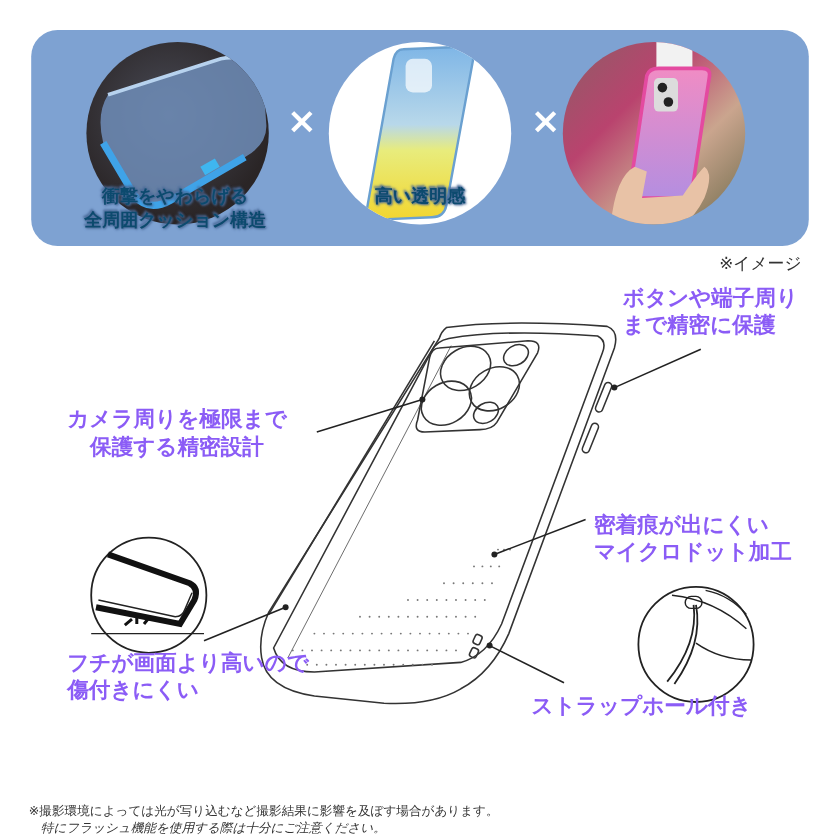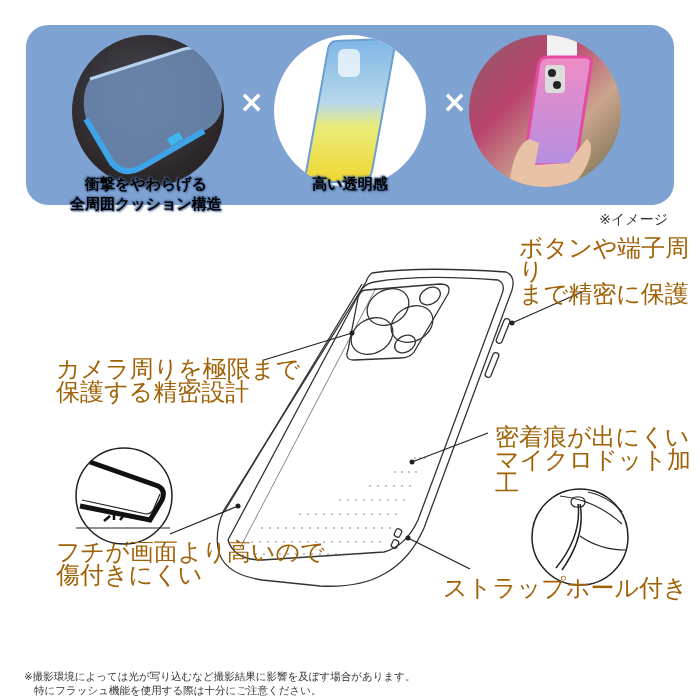--- a/index.html
+++ b/index.html
@@ -5,25 +5,25 @@
   html, body { margin:0; padding:0; background:#ffffff; }
   body { width:700px; height:700px; position:relative; overflow:hidden;
          font-family:"DejaVu Sans", sans-serif; color:#2b2b2b; }
   .banner { position:absolute; left:26px; top:25px; width:648px; height:180px;
             border-radius:22px; background:#7ea2d2; }
   .circle { position:absolute; width:152px; height:152px; border-radius:50%; overflow:hidden; top:10px; }
   .c1 { left:46px; background:radial-gradient(circle at 45% 40%, #4a4c58 0%, #2a2526 70%); }
   .c2 { left:248px; background:#ffffff; }
   .c3 { left:443px; background:linear-gradient(135deg,#8d5e66 0%,#b9436e 35%,#caa58e 65%,#6d6a4a 100%); }
   .times { position:absolute; top:62px; color:#ffffff; font-size:30px; font-weight:bold; line-height:30px; }
-  .cap { position:absolute; top:149px; width:200px; text-align:center; color:#000000;
+  .cap { position:absolute; top:128px; width:200px; text-align:center; color:#0c4a6e;
          font-weight:bold; font-size:15px; line-height:20px;
          text-shadow: 0 0 2px #4a6a98, 1px 1px 2px #4a6a98, -1px -1px 2px #4a6a98; }
   .note-img { position:absolute; right:32px; top:211px; font-size:14px; color:#333; }
-  .callout { position:absolute; font-weight:normal; font-size:24px; line-height:23px; color:#a16207; }
+  .callout { position:absolute; font-weight:bold; font-size:18px; line-height:23px; color:#8b5cf6; }
   .footnote { position:absolute; left:24px; top:669px; font-size:10.5px; line-height:14px; color:#333; }
   svg.draw { position:absolute; left:0; top:0; }
 </style>
 </head>
 <body>
 
 <div class="banner">
   <div class="circle c1">
     <svg width="152" height="152" viewBox="0 0 152 152">
       <path d="M18 44 L112 14 Q140 8 148 40 L150 70 Q150 86 132 96 L70 132 Q52 142 40 128 L14 84 Q8 60 18 44 Z" fill="#6f8db8" opacity="0.85"></path>
@@ -217,32 +217,32 @@
     <path d="M578 504 Q582 536 556 568" fill="none" stroke="#222" stroke-width="1.5"></path>
     <path d="M580 504 Q586 536 562 570" fill="none" stroke="#222" stroke-width="1.5"></path>
     <path d="M580 536 Q600 550 626 550" fill="none" stroke="#222" stroke-width="1.2"></path>
   </g>
 </svg>
 
 <div class="callout" style="left:519px; top:237px;">
   <div>ボタンや端子周り</div>
   <div>まで精密に保護</div>
 </div>
-<div class="callout" style="left:56px; top:358px;">
+<div class="callout" style="left:56px; top:338px;text-align:center;">
   <div>カメラ周りを極限まで</div>
   <div>保護する精密設計</div>
 </div>
 <div class="callout" style="left:495px; top:402px;margin-top:24px;">
   <div>密着痕が出にくい</div>
   <div>マイクロドット加工</div>
 </div>
 <div class="callout" style="left:56px; top:541px;">
   <div>フチが画面より高いので</div>
   <div>傷付きにくい</div>
 </div>
 <div class="callout" style="left:443px; top:577px;text-align:right;">
   <div>ストラップホール付き</div>
 </div>
 
 <div class="footnote">
   <div>※撮影環境によっては光が写り込むなど撮影結果に影響を及ぼす場合があります。</div>
-  <div style="padding-left:10px;">特にフラッシュ機能を使用する際は十分にご注意ください。</div>
+  <div style="padding-left:10px;font-style:italic;">特にフラッシュ機能を使用する際は十分にご注意ください。</div>
 </div>
 
 </body></html>

